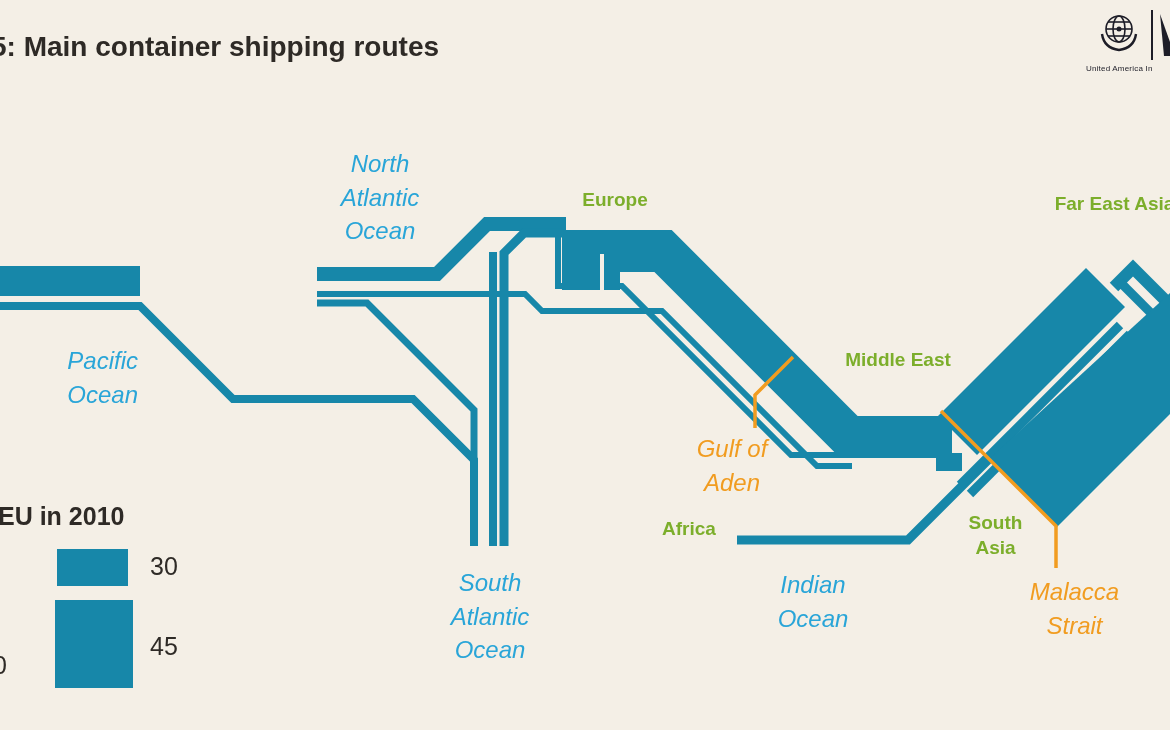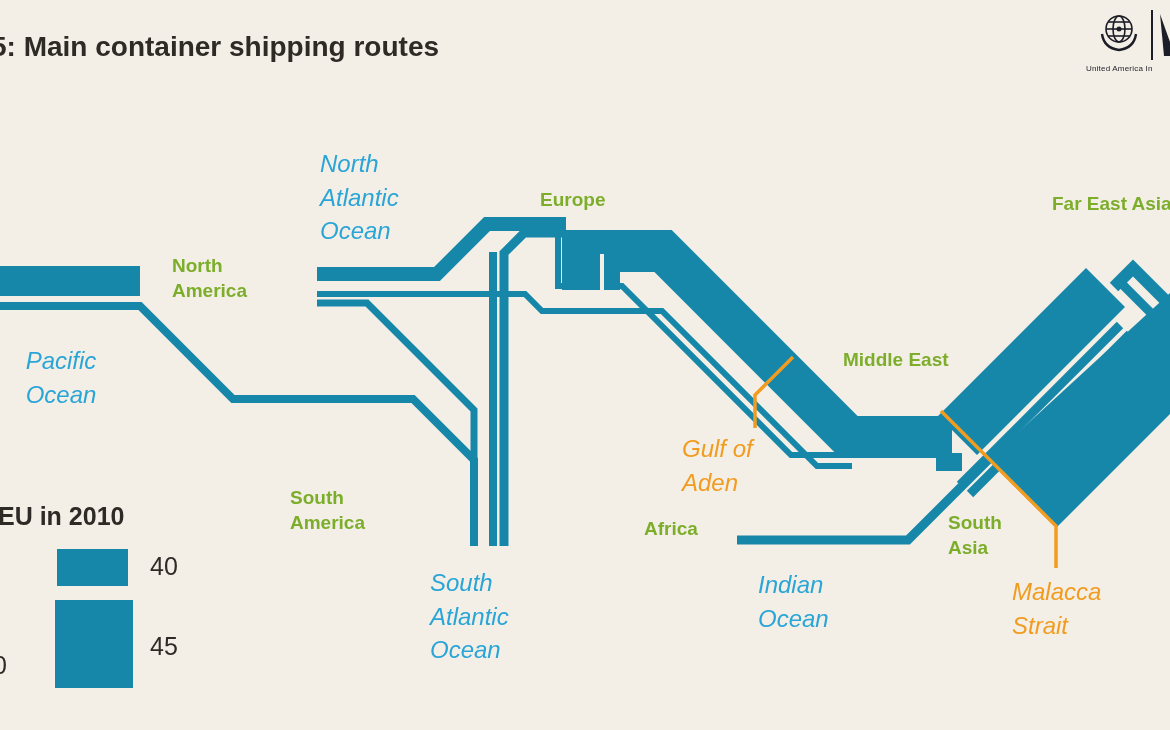--- a/index.html
+++ b/index.html
@@ -5,21 +5,21 @@
   :root{
     --bg:#f4efe6; --teal:#1787a9; --green:#7cae2b; --blue:#29a5d8;
     --orange:#f19c20; --ink:#2e2a26; --dark:#1d1d27;
   }
   html,body{margin:0;padding:0;background:#888;}
   #canvas{
     position:relative;width:1170px;height:730px;overflow:hidden;
     background:var(--bg);font-family:"Liberation Sans",sans-serif;
   }
   #flows{position:absolute;left:0;top:0;}
-  .lbl{position:absolute;text-align:left;}
+  .lbl{position:absolute;text-align:center;}
   .region{color:var(--green);font-weight:bold;font-size:19px;line-height:1.3;}
   .ocean{color:var(--blue);font-style:italic;font-size:24px;line-height:1.4;}
   .choke{color:var(--orange);font-style:italic;font-size:24px;line-height:1.4;}
   .title{
     position:absolute;left:-9px;top:31px;color:var(--ink);
     font-size:28px;font-weight:bold;white-space:nowrap;
   }
   .legend-title{position:absolute;left:-2px;top:502px;color:var(--ink);font-size:25px;font-weight:bold;white-space:nowrap;}
   .legend-bar{position:absolute;background:var(--teal);}
   .legend-val{position:absolute;color:var(--ink);font-size:25px;}
@@ -78,36 +78,34 @@
     <circle cx="25" cy="21" r="2.5" fill="#1d1d27"></circle>
   </svg>
   <div class="un-divider"></div>
   <div class="partner-logo-cut">
     <svg width="12" height="46" viewBox="0 0 12 46">
       <path d="M2,2 L12,30 L12,44 L6,44 Z" fill="#1d1d27"></path>
     </svg>
   </div>
   <div class="un-attrib">United America In</div>
 
-  <div class="lbl region" style="left:172px;top:254px;width:130px;">North America</div>
-  <div class="lbl region" style="left:290px;top:486px;width:125px;">South America</div>
   <div class="lbl region" style="left:540px;top:188px;width:150px;">Europe</div>
   <div class="lbl region" style="left:644px;top:517px;width:90px;">Africa</div>
   <div class="lbl region" style="left:843px;top:348px;width:110px;">Middle East</div>
   <div class="lbl region" style="left:948px;top:511px;width:95px;">South Asia</div>
   <div class="lbl region" style="left:1052px;top:192px;width:125px;">Far East Asia</div>
 
-  <div class="lbl ocean" style="left:1px;top:344px;width:120px;text-align:center;">Pacific Ocean</div>
+  <div class="lbl ocean" style="left:18px;top:344px;width:120px;text-align:right;">Pacific Ocean</div>
   <div class="lbl ocean" style="left:320px;top:147px;width:120px;">North Atlantic Ocean</div>
   <div class="lbl ocean" style="left:430px;top:566px;width:120px;">South Atlantic Ocean</div>
   <div class="lbl ocean" style="left:758px;top:568px;width:110px;">Indian Ocean</div>
 
   <div class="lbl choke" style="left:682px;top:432px;width:100px;">Gulf of Aden</div>
   <div class="lbl choke" style="left:1012px;top:575px;width:125px;">Malacca Strait</div>
 
   <div class="legend-title">EU in 2010</div>
   <div class="legend-bar" style="left:57px;top:549px;width:71px;height:37px;"></div>
-  <div class="legend-val" style="left:150px;top:552px;">40</div>
+  <div class="legend-val" style="left:150px;top:552px;">30</div>
   <div class="legend-bar" style="left:55px;top:600px;width:78px;height:88px;"></div>
   <div class="legend-val" style="left:150px;top:632px;text-align:center;">45</div>
   <div class="legend-cut">0</div>
 
 </div>
 
 </body></html>

